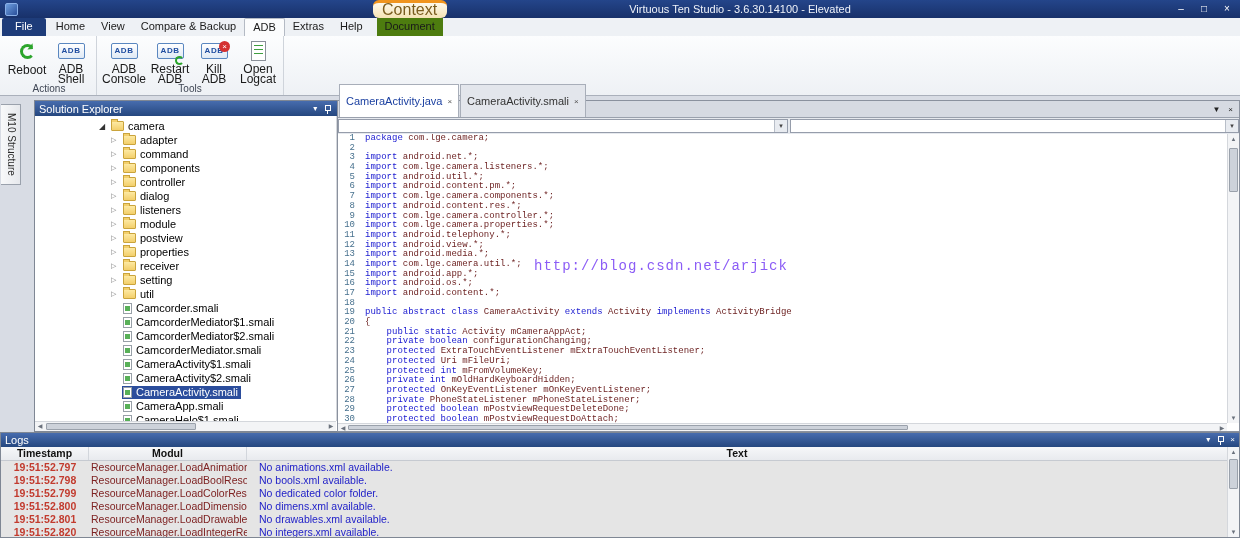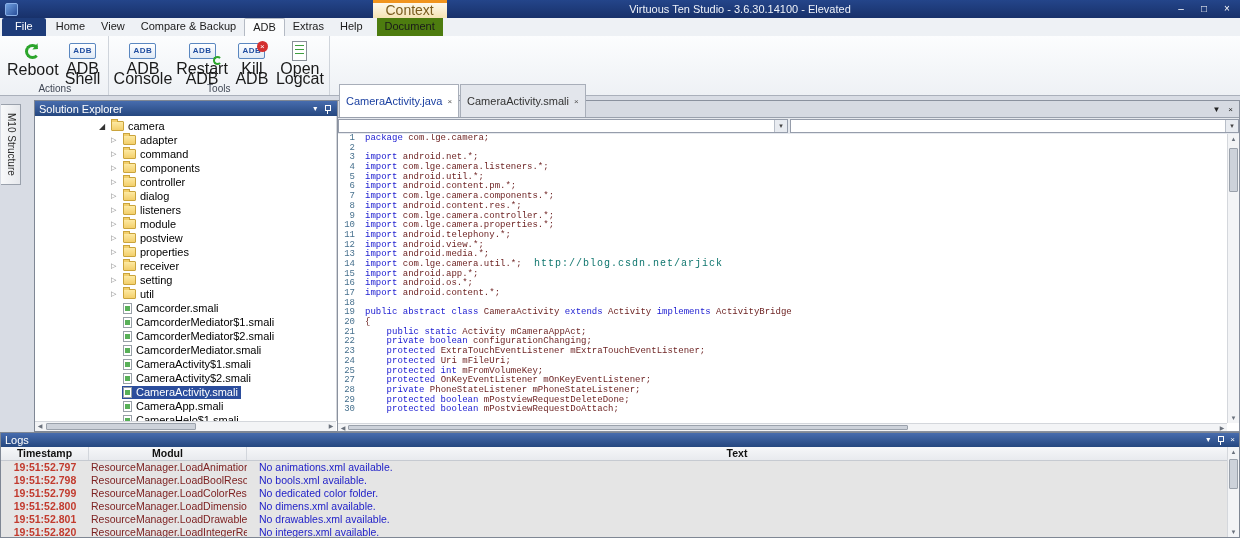--- a/index.html
+++ b/index.html
@@ -13,31 +13,31 @@
   .win-title { position:absolute; left:300px; right:60px; text-align:center; color:#eef2f9; font-size:11px; }
   .winbtns { position:absolute; right:4px; top:0; display:flex; gap:5px; }
   .wbtn { width:18px; text-align:center; color:#fff; font-size:10px; line-height:17px; cursor:default; }
 
   
   .ribbon-tabs { position:absolute; left:0; top:18px; width:1240px; height:18px; background:#eef1f5; display:flex; align-items:flex-end; }
   .rtab { padding:0 8px; height:18px; line-height:17px; color:#1a1a1a; white-space:nowrap; cursor:default; }
   .rtab.file { background:#1e3c7a; color:#fff; padding:0 13px; margin-left:2px; margin-right:2px; border-radius:2px 2px 0 0; }
   .rtab.active { background:#fbfcfd; border:1px solid #b4bac4; border-bottom:none; border-radius:2px 2px 0 0; line-height:16px; }
   .ctx-wrap { position:relative; margin-left:6px; }
-  .ctx-header { position:absolute; left:-4px; right:-4px; top:-18px; height:18px; background:linear-gradient(#fdf8ec,#f5e3b4); border-top:3px solid #f0941e; text-align:center; font-size:14px; line-height:14px; color:#7a5c1e; z-index:5; }
+  .ctx-header { position:absolute; left:-4px; right:-4px; top:-18px; height:18px; background:linear-gradient(#fdf8ec,#f5e3b4); border-top:3px solid #f0941e; text-align:center; font-size:16px; line-height:14px; color:#7a5c1e; z-index:5;border-radius:6px; }
   .rtab.ctxtab { background:#4d7c0f; }
 
   
   .ribbon-body { position:absolute; left:0; top:36px; width:1240px; height:60px; background:linear-gradient(#fcfdfe,#eef1f5); border-bottom:1px solid #aab0bb; display:flex; padding-left:2px; }
   .ribbon-group { position:relative; height:100%; border-right:1px solid #cfd4db; padding:1px 3px 12px 3px; }
   .grp-btns { display:flex; height:48px; }
   .grp-caption { position:absolute; left:0; right:0; bottom:0; height:12px; text-align:center; font-size:10px; color:#3f4654; }
   .big-btn { min-width:44px; padding:1px 2px; display:flex; flex-direction:column; align-items:center; cursor:default; }
   .icon-area { position:relative; height:27px; width:100%; display:flex; align-items:center; justify-content:center; }
-  .btn-lbl { font-size:16px; line-height:10px; text-align:center; white-space:pre-line; color:#1a1a1a; }
+  .btn-lbl { font-size:12px; line-height:10px; text-align:center; white-space:pre-line; color:#1a1a1a; }
 
   .reboot-glyph { width:15px; height:15px; border:3px solid #2ca52c; border-radius:50%; border-right-color:transparent; position:relative; display:inline-block; }
   .reboot-glyph::after { content:""; position:absolute; right:-5px; top:-2px; border:4px solid transparent; border-left-color:#2ca52c; transform:rotate(40deg); }
   .adb-box { display:inline-block; width:27px; height:16px; border:1px solid #5a87c0; border-radius:2px; background:linear-gradient(#ffffff,#dfe9f5); color:#1f4da0; font-size:8px; font-weight:bold; text-align:center; line-height:14px; letter-spacing:.5px; }
   .ov-restart { position:absolute; right:6px; bottom:-1px; width:9px; height:9px; border:2px solid #2ca52c; border-radius:50%; border-right-color:transparent; background:transparent; }
   .ov-kill { position:absolute; right:4px; top:3px; width:11px; height:11px; background:#d43030; border-radius:50%; color:#fff; font-size:8px; line-height:11px; text-align:center; }
   .logcat-page { display:inline-block; width:15px; height:20px; background:#fff; border:1px solid #8a9099; position:relative; }
   .logcat-page::before { content:""; position:absolute; left:2px; right:2px; top:3px; bottom:3px; background:repeating-linear-gradient(to bottom,#3f9f3f 0 1px,transparent 1px 4px); }
 
   
@@ -101,21 +101,21 @@
   .combos { position:absolute; top:17px; left:0; right:0; height:16px; display:flex; background:#e6e9ee; padding-top:1px; }
   .combo { position:relative; background:#fff; border:1px solid #969dab; height:14px; }
   .combo-left { width:450px; margin-right:2px; }
   .combo-right { flex:1; }
   .combo-arrow { position:absolute; right:0; top:0; bottom:0; width:13px; text-align:center; font-size:7px; line-height:12px; color:#444; background:#e8ebf0; border-left:1px solid #b8bec8; }
   .code { position:absolute; left:0; top:33px; right:12px; bottom:8px; background:#fff; overflow:hidden; font-family:"Liberation Mono","DejaVu Sans Mono",monospace; font-size:9px; color:#6e2424; }
   .code-line { height:9.7px; line-height:9.7px; white-space:pre; display:flex; }
   .ln { flex:0 0 27px; text-align:right; padding-right:10px; color:#47718e; }
   .tok-k { color:#1a1ad0; }
   .tok-p { color:#6e2424; }
-  .watermark { position:absolute; left:196px; top:124px; color:#0f766e; font-size:10px; letter-spacing:1px; font-family:"Liberation Mono","DejaVu Sans Mono",monospace; }
+  .watermark { position:absolute; left:196px; top:124px; color:#8b5cf6; font-size:14px; letter-spacing:1px; font-family:"Liberation Mono","DejaVu Sans Mono",monospace; }
 
   
   .logs-panel { left:0; top:432px; width:1240px; height:106px; }
   .log-header { position:absolute; left:0; top:14px; right:12px; height:14px; background:linear-gradient(#f6f7f9,#e8eaee); border-bottom:1px solid #c6cad1; display:flex; font-weight:bold; font-size:10.5px; color:#111; }
   .log-rows { position:absolute; left:0; top:28px; right:12px; bottom:0; overflow:hidden; background:#e5e5e5; }
   .log-row { display:flex; height:13px; line-height:13px; font-size:10.5px; white-space:nowrap; }
   .lc { overflow:hidden; }
   .c1 { flex:0 0 88px; text-align:center; }
   .c2 { flex:0 0 158px; padding-left:2px; }
   .c3 { flex:1; padding-left:12px; }
@@ -438,20 +438,21 @@
           <div class="code-line"><span class="ln">16</span><span class="code-text"><span class="tok-k">import </span><span class="tok-p">android.os.*;</span></span></div>
           <div class="code-line"><span class="ln">17</span><span class="code-text"><span class="tok-k">import </span><span class="tok-p">android.content.*;</span></span></div>
           <div class="code-line"><span class="ln">18</span><span class="code-text"></span></div>
           <div class="code-line"><span class="ln">19</span><span class="code-text"><span class="tok-k">public abstract class </span><span class="tok-p">CameraActivity </span><span class="tok-k">extends </span><span class="tok-p">Activity </span><span class="tok-k">implements </span><span class="tok-p">ActivityBridge</span></span></div>
           <div class="code-line"><span class="ln">20</span><span class="code-text"><span class="tok-p">{</span></span></div>
           <div class="code-line"><span class="ln">21</span><span class="code-text"><span class="tok-p">    </span><span class="tok-k">public static </span><span class="tok-p">Activity mCameraAppAct;</span></span></div>
           <div class="code-line"><span class="ln">22</span><span class="code-text"><span class="tok-p">    </span><span class="tok-k">private boolean </span><span class="tok-p">configurationChanging;</span></span></div>
           <div class="code-line"><span class="ln">23</span><span class="code-text"><span class="tok-p">    </span><span class="tok-k">protected </span><span class="tok-p">ExtraTouchEventListener mExtraTouchEventListener;</span></span></div>
           <div class="code-line"><span class="ln">24</span><span class="code-text"><span class="tok-p">    </span><span class="tok-k">protected </span><span class="tok-p">Uri mFileUri;</span></span></div>
           <div class="code-line"><span class="ln">25</span><span class="code-text"><span class="tok-p">    </span><span class="tok-k">protected int </span><span class="tok-p">mFromVolumeKey;</span></span></div>
+          <div class="code-line"><span class="ln">26</span><span class="code-text"><span class="tok-p">    </span><span class="tok-k">private int </span><span class="tok-p">mOldHardKeyboardHidden;</span></span></div>
           <div class="code-line"><span class="ln">27</span><span class="code-text"><span class="tok-p">    </span><span class="tok-k">protected </span><span class="tok-p">OnKeyEventListener mOnKeyEventListener;</span></span></div>
           <div class="code-line"><span class="ln">28</span><span class="code-text"><span class="tok-p">    </span><span class="tok-k">private </span><span class="tok-p">PhoneStateListener mPhoneStateListener;</span></span></div>
           <div class="code-line"><span class="ln">29</span><span class="code-text"><span class="tok-p">    </span><span class="tok-k">protected boolean </span><span class="tok-p">mPostviewRequestDeleteDone;</span></span></div>
           <div class="code-line"><span class="ln">30</span><span class="code-text"><span class="tok-p">    </span><span class="tok-k">protected boolean </span><span class="tok-p">mPostviewRequestDoAttach;</span></span></div>
         </div>
       <div class="watermark">http://blog.csdn.net/arjick</div>
     </div>
     <div class="vscroll ed-vs">
       <span class="sarrow up">▲</span>
       <span class="sthumb"></span>

